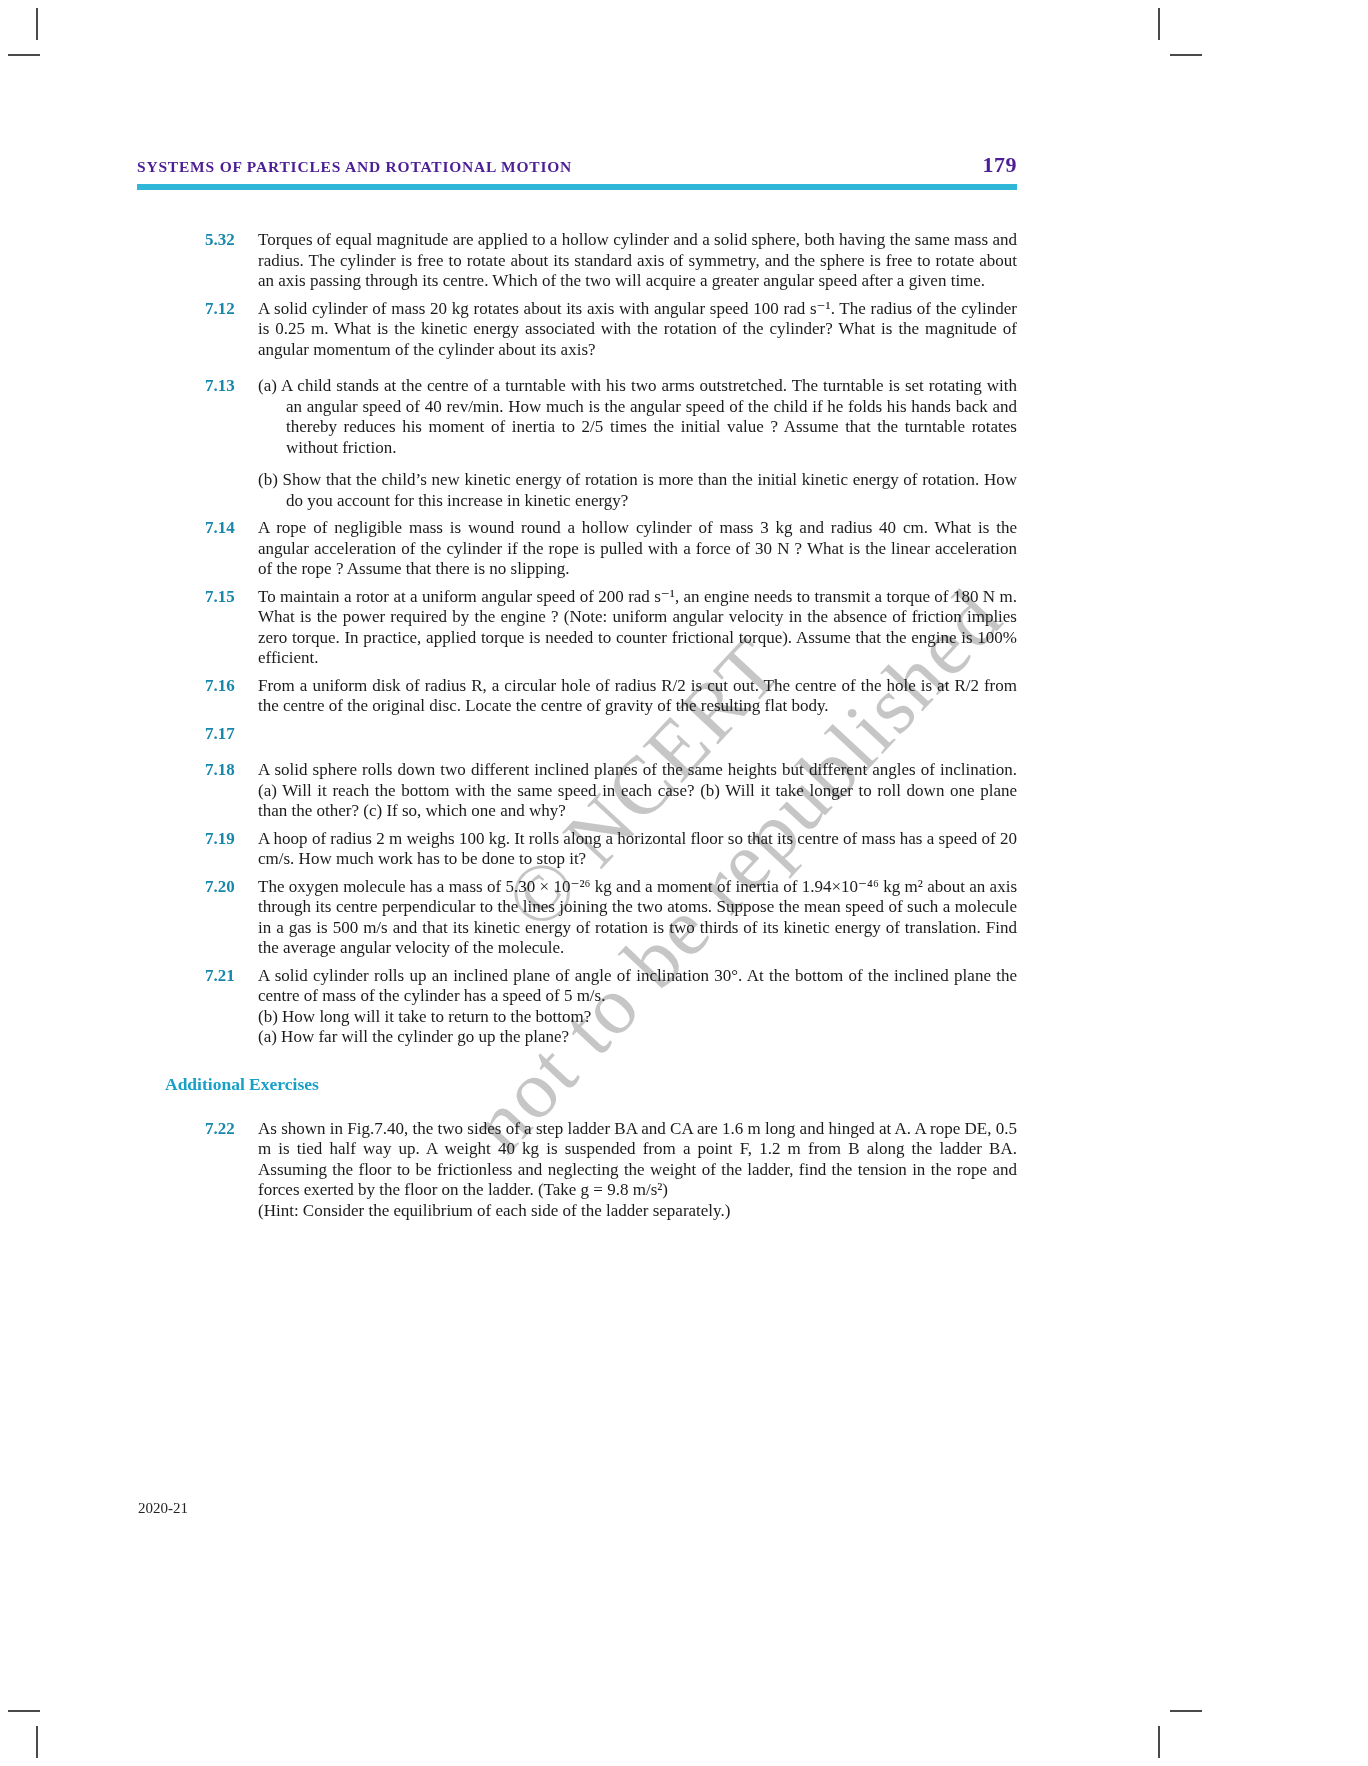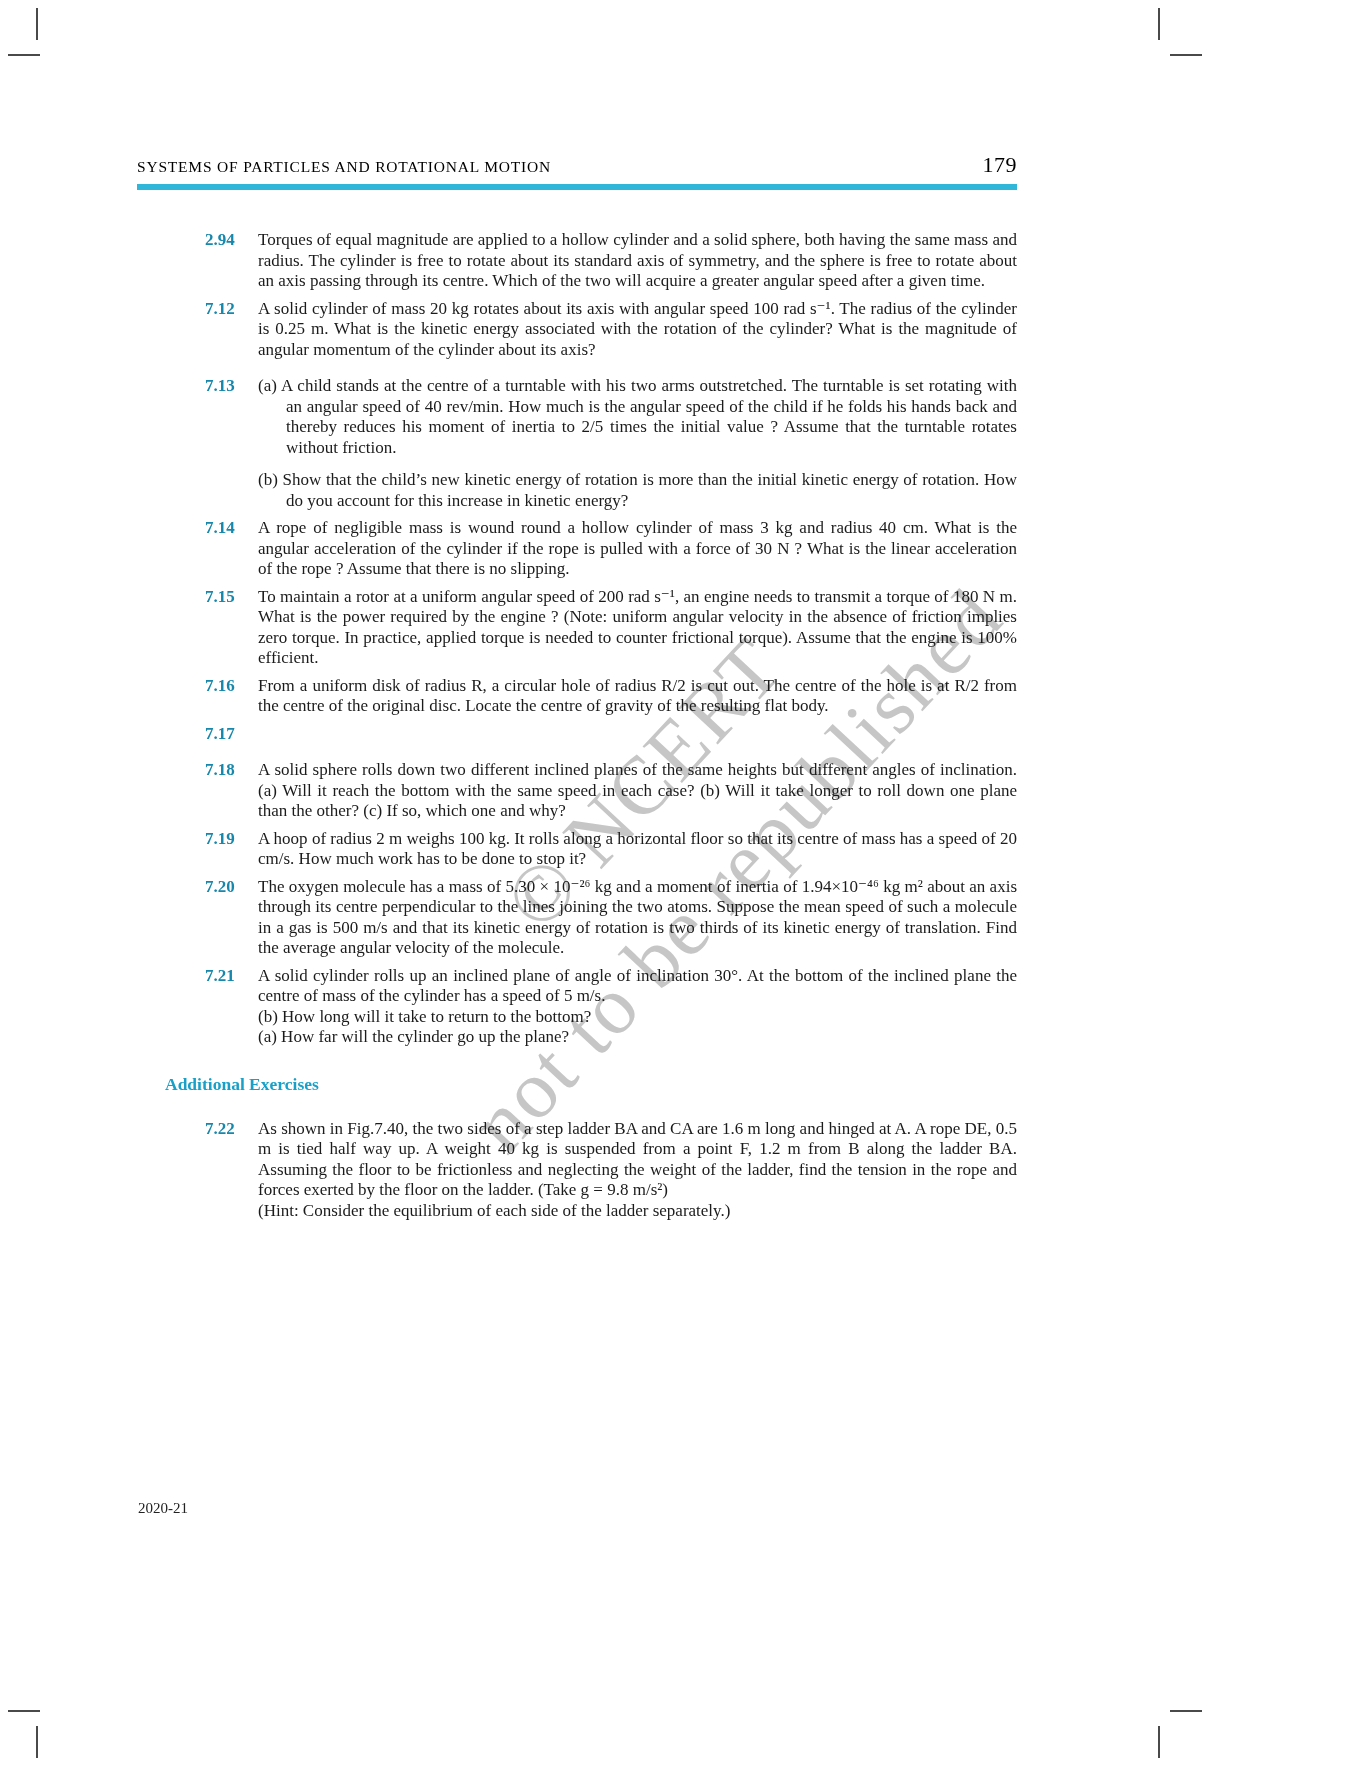--- a/index.html
+++ b/index.html
@@ -42,23 +42,24 @@
     position: absolute;
     left: 137px;
     top: 152px;
     width: 880px;
     z-index: 1;
   }
   .header {
     display: flex;
     justify-content: space-between;
     align-items: baseline;
-    color: #000000;
+    color: #4c1d95;
     font-size: 15.5px;
     letter-spacing: 0.8px;
+    font-weight: bold;
   }
   .header .pagenum { font-size: 22px; letter-spacing: 0.5px; }
   .rule {
     height: 6px;
     background: #2fb6d9;
     margin-top: 6px;
   }
 
   .exercises { margin-top: 40px; }
 
@@ -124,21 +125,21 @@
 
     <div class="header">
       <span>SYSTEMS OF PARTICLES AND ROTATIONAL MOTION</span>
       <span class="pagenum">179</span>
     </div>
     <div class="rule"></div>
 
     <div class="exercises">
 
       <div class="exercise">
-        <span class="num">2.94</span>
+        <span class="num">5.32</span>
         <div class="body">
           <p>Torques of equal magnitude are applied to a hollow cylinder and a solid sphere, both having the same mass and radius. The cylinder is free to rotate about its standard axis of symmetry, and the sphere is free to rotate about an axis passing through its centre. Which of the two will acquire a greater angular speed after a given time.</p>
         </div>
       </div>
 
       <div class="exercise">
         <span class="num">7.12</span>
         <div class="body">
           <p>A solid cylinder of mass 20 kg rotates about its axis with angular speed 100 rad s⁻¹. The radius of the cylinder is 0.25 m. What is the kinetic energy associated with the rotation of the cylinder? What is the magnitude of angular momentum of the cylinder about its axis?</p>
         </div>

